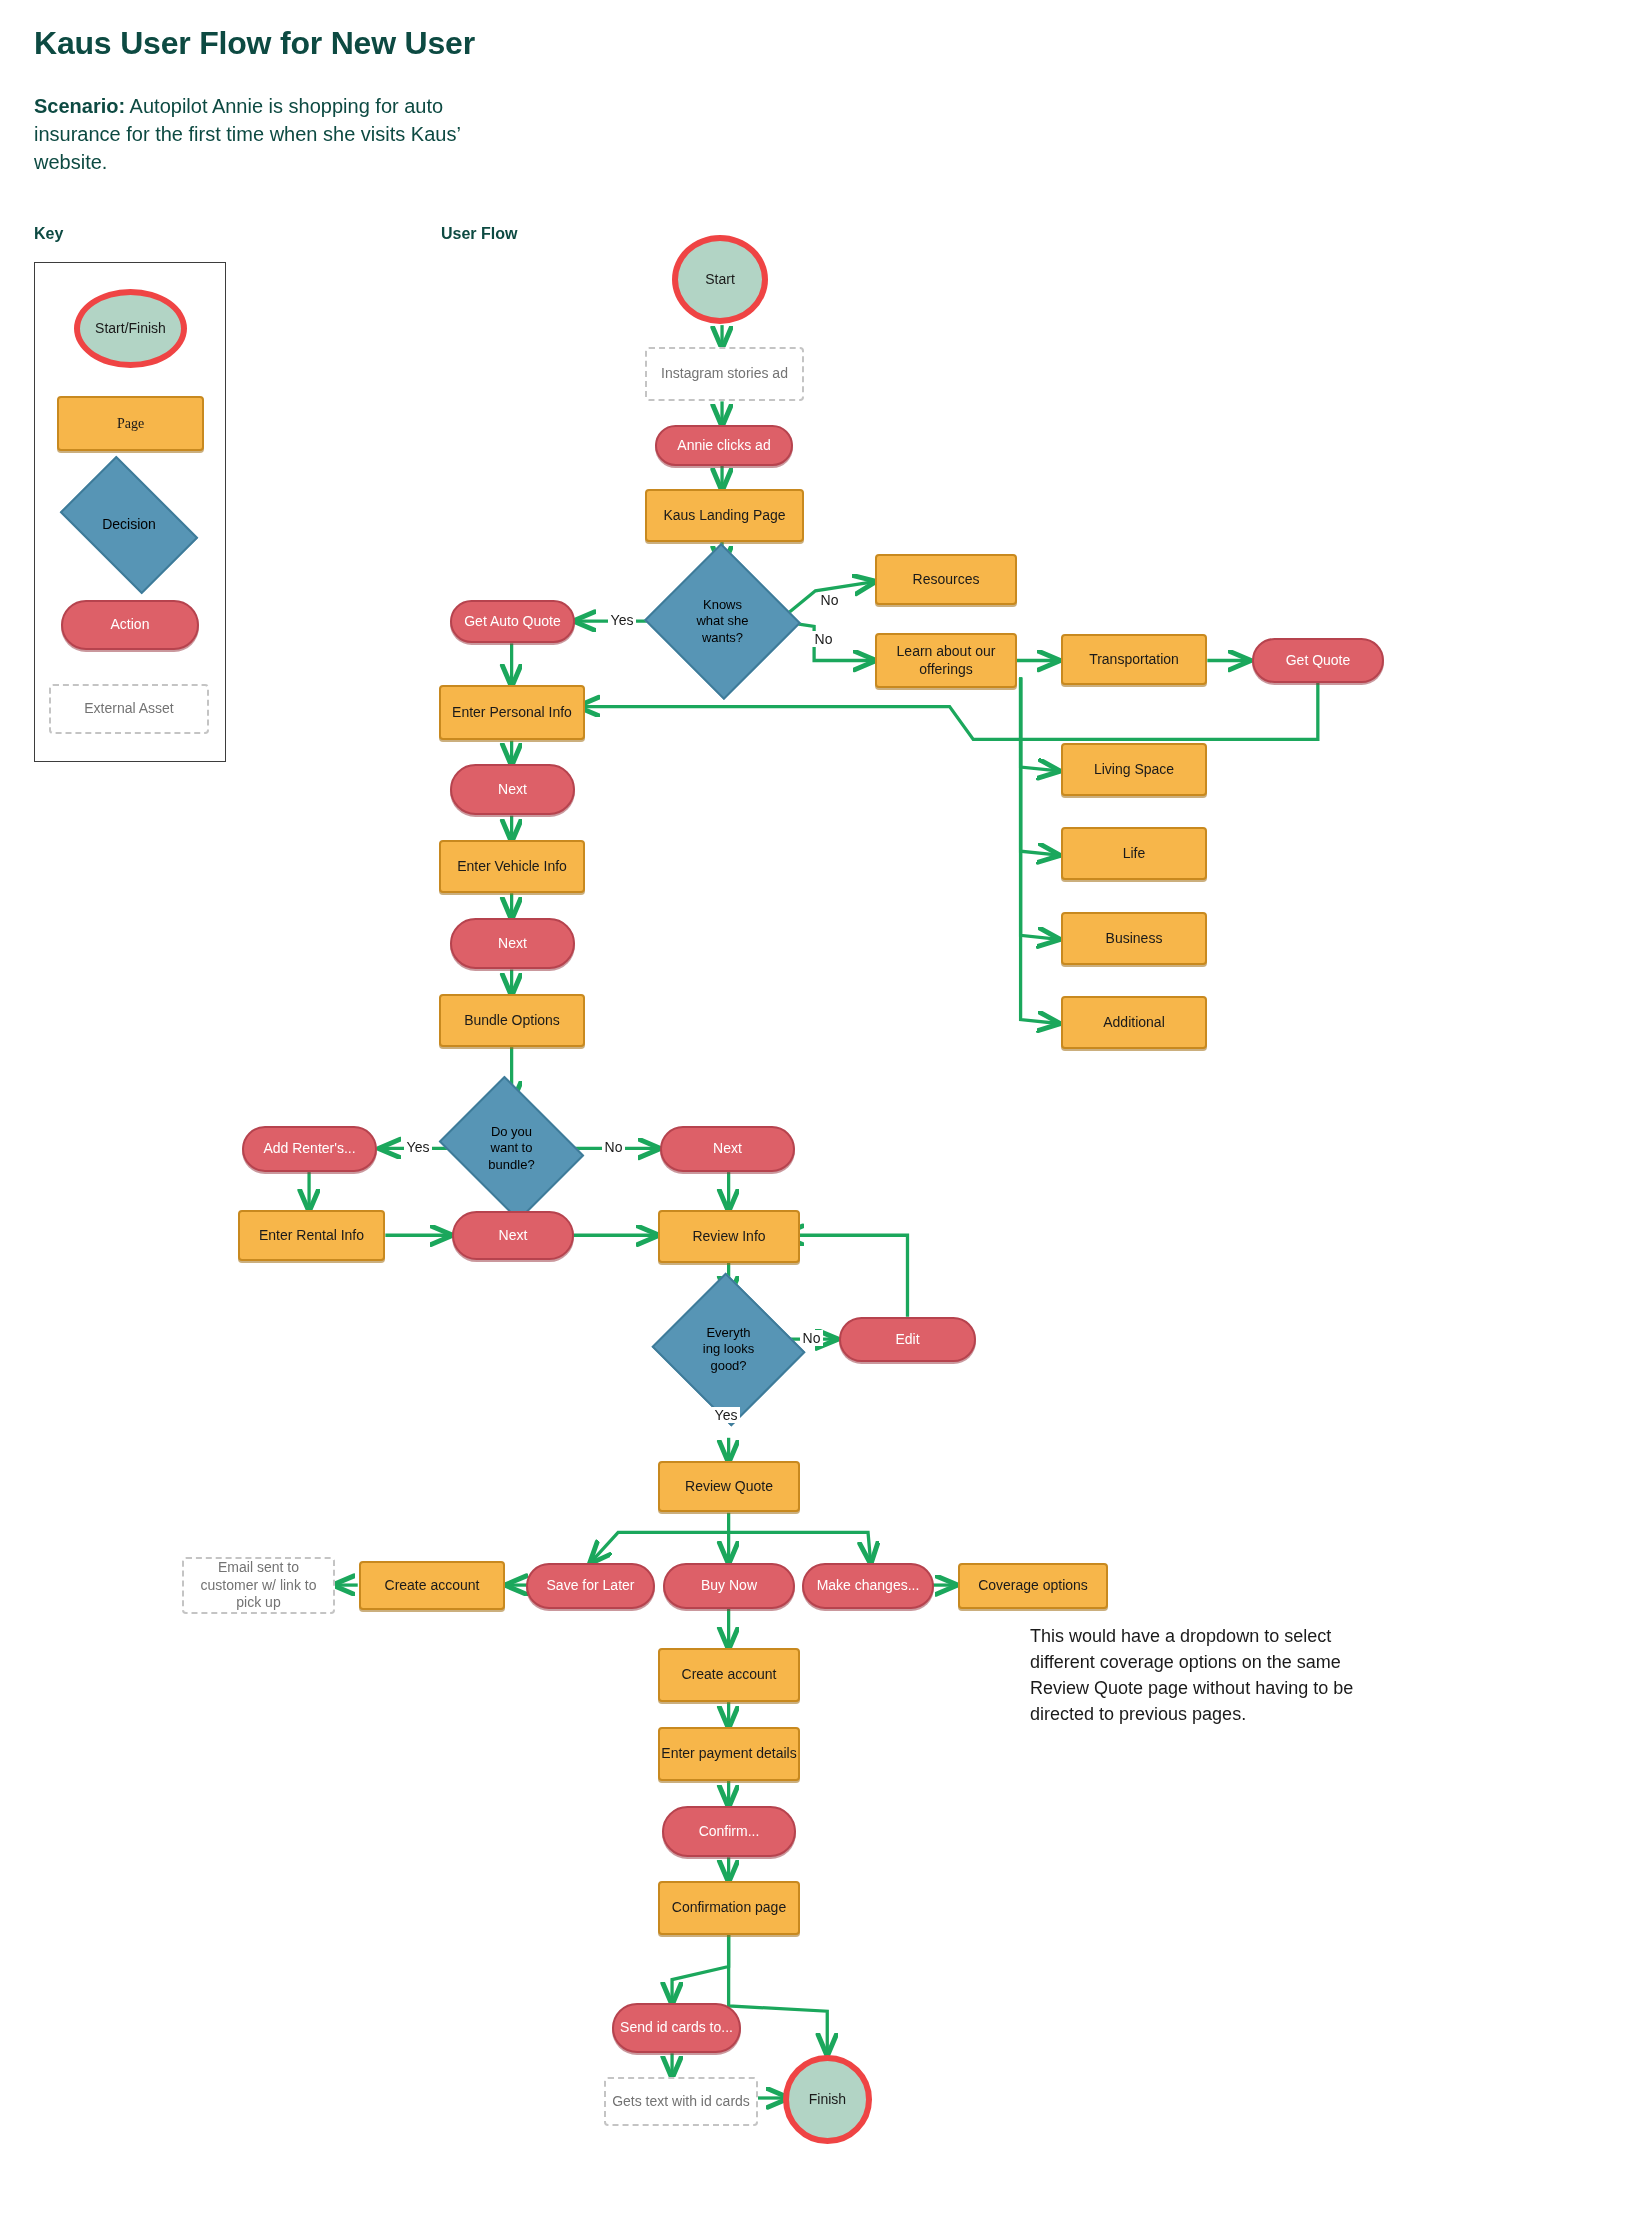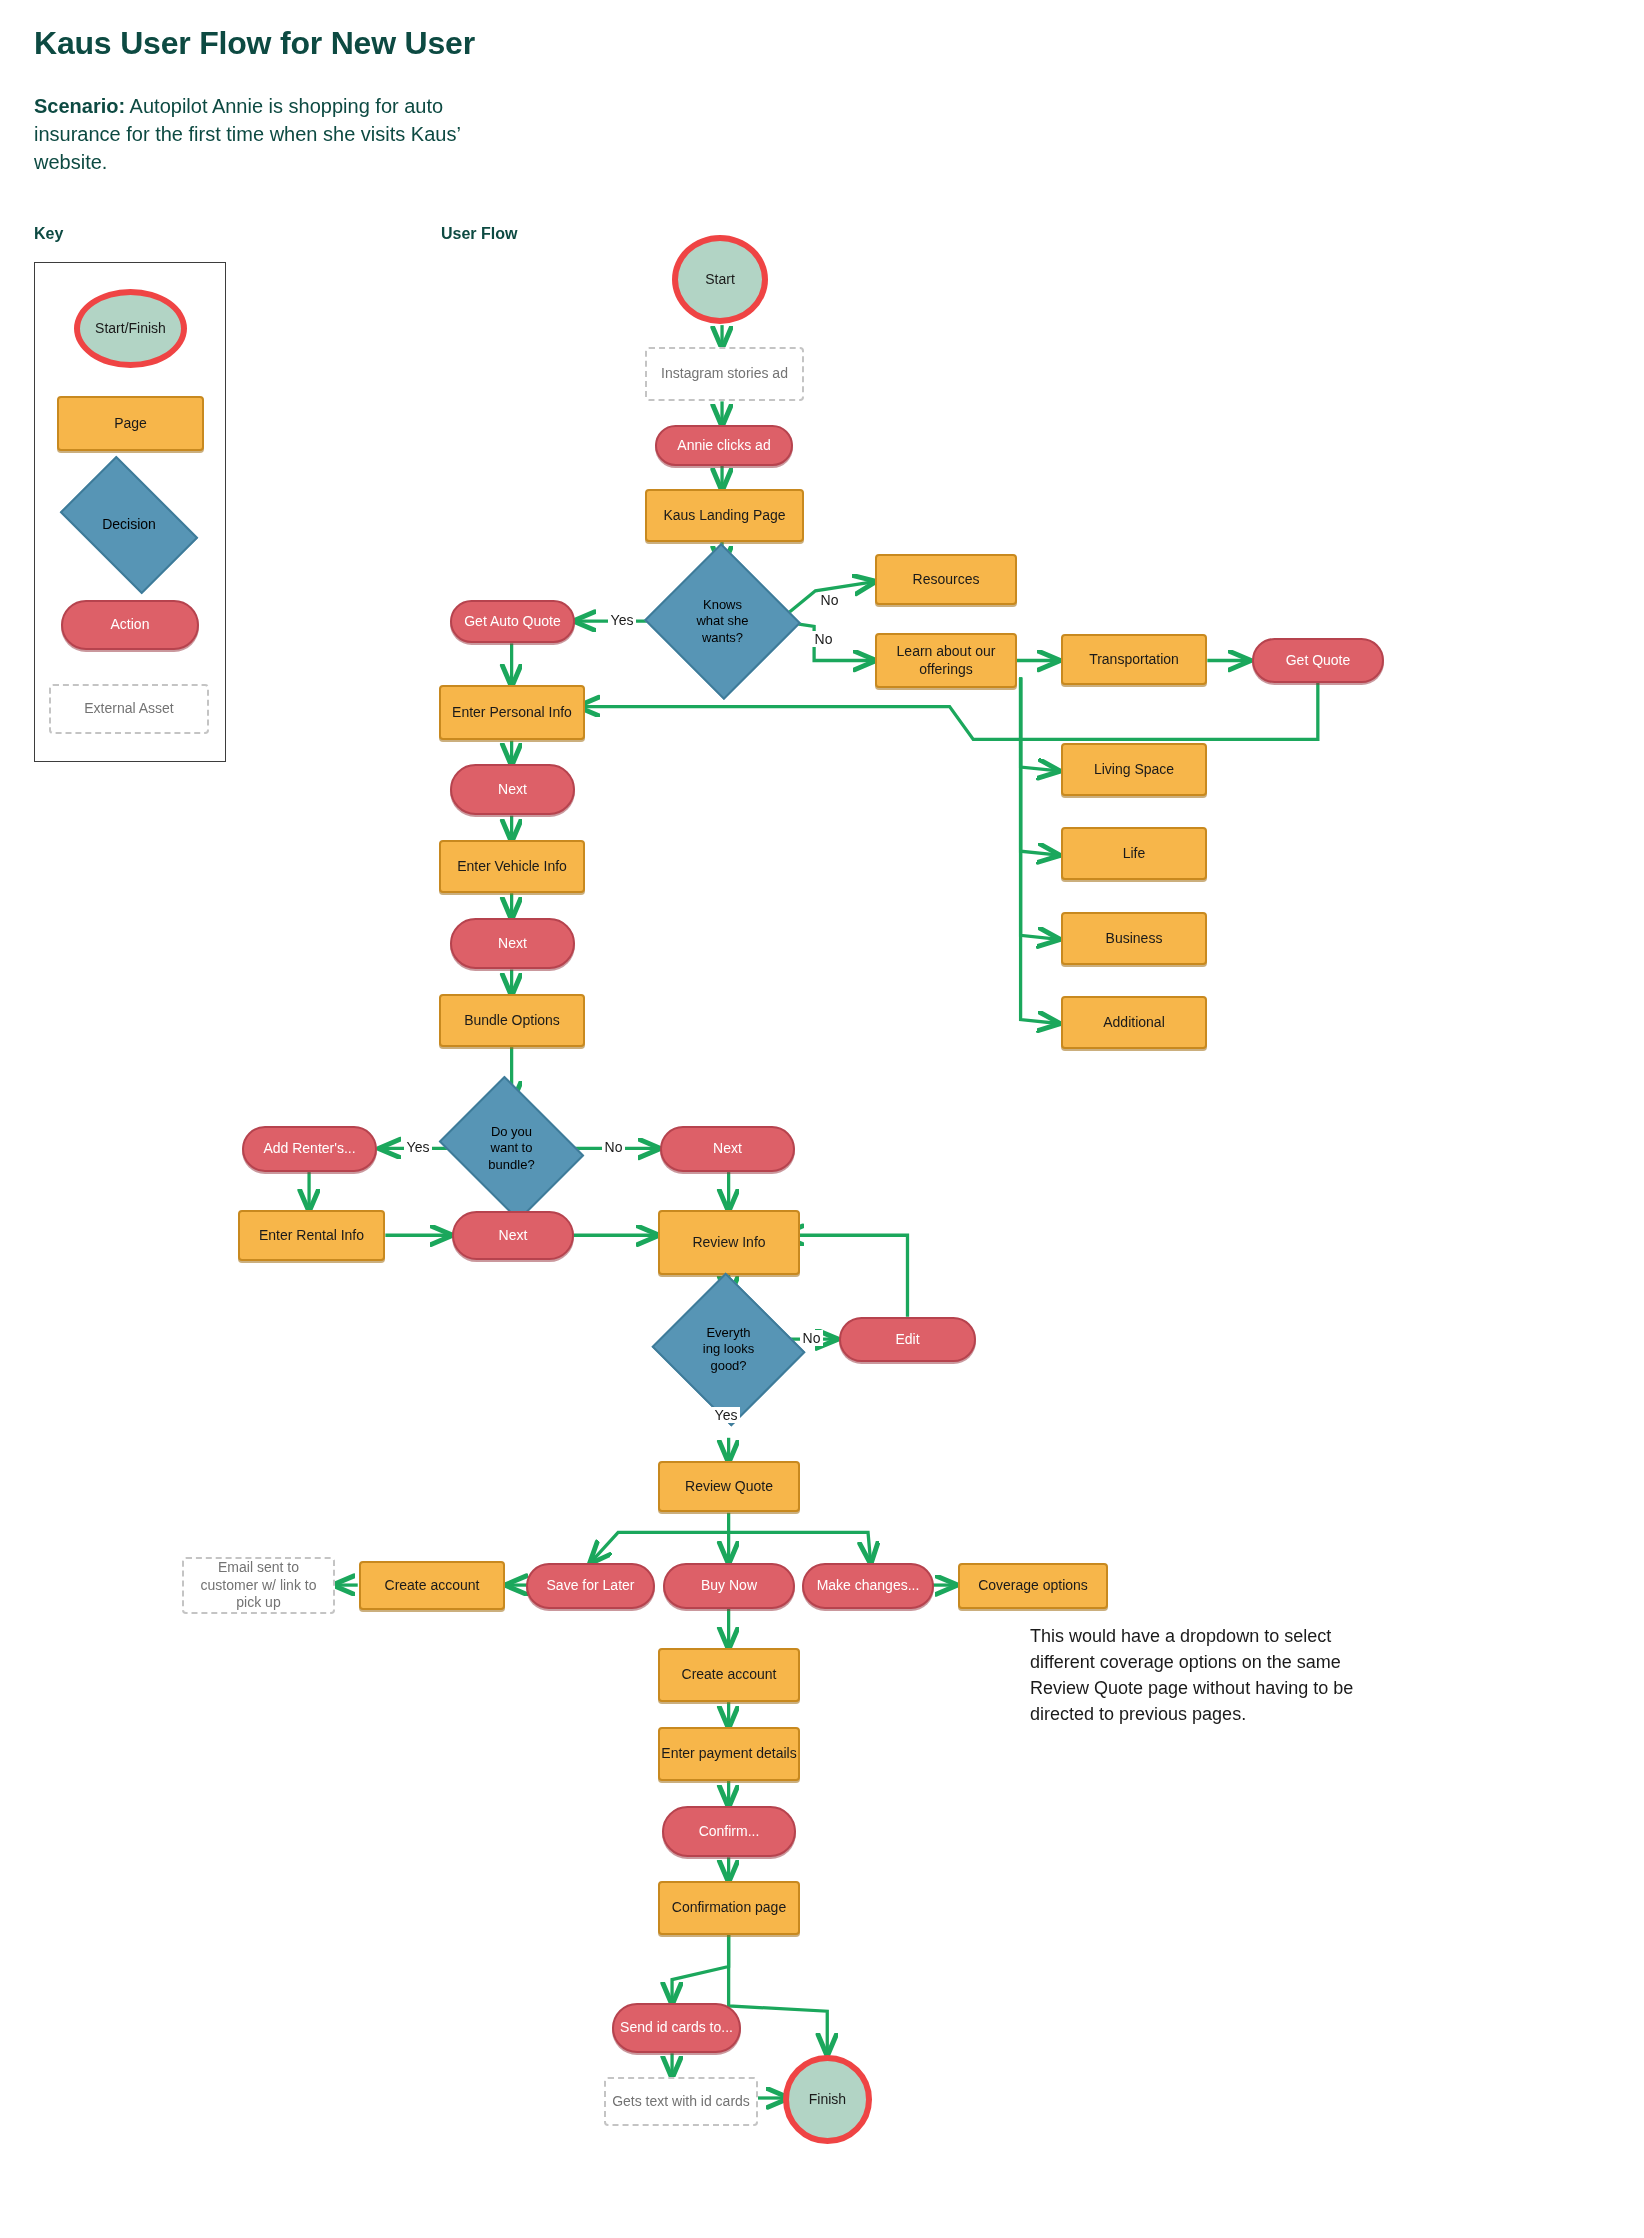--- a/index.html
+++ b/index.html
@@ -40,21 +40,21 @@
 
   <div class="lbl-key">Key</div>
   <div class="lbl-userflow">User Flow</div>
 
   <div class="keybox"></div>
 
   <div class="node n-term" style="left:74px;top:289px;width:113px;height:79px;font-size:14px;">
     <span>Start/Finish</span>
   </div>
 
-  <div class="node n-page" style="left:57px;top:396px;width:147px;height:55px;font-size:14px;">
+  <div class="node n-page" style="left:57px;top:396px;width:147px;height:55px;font-size:14px;font-family:Liberation Serif, serif;">
     <span>Page</span>
   </div>
 
   <div class="node n-dec" style="left:71px;top:485px;width:116px;height:80px;font-size:14px;">
     <div class="dec-shape"></div>
     <div class="dec-label">Decision</div>
   </div>
 
   <div class="node n-action" style="left:61px;top:600px;width:138px;height:50px;font-size:14px;">
     <span>Action</span>
@@ -220,21 +220,21 @@
   <div class="node n-action" style="left:660px;top:1126px;width:135px;height:46px;font-size:14px;">
     <span>Next</span>
   </div>
 
   <div class="node n-page" style="left:238px;top:1210px;width:147px;height:51px;font-size:14px;">
     <span>Enter Rental Info</span>
   </div>
   <div class="node n-action" style="left:452px;top:1211px;width:122px;height:49px;font-size:14px;">
     <span>Next</span>
   </div>
-  <div class="node n-page" style="left:658px;top:1210px;width:142px;height:65px;font-size:14px;">
+  <div class="node n-page" style="left:658px;top:1210px;width:142px;height:53px;font-size:14px;">
     <span>Review Info</span>
   </div>
 
   <div class="node n-dec" style="left:672px;top:1297px;width:113px;height:105px;font-size:13px;">
     <div class="dec-shape"></div>
     <div class="dec-label" style="max-width:61px;">Everyth ing looks good?</div>
   </div>
 
   <div class="node n-action" style="left:839px;top:1317px;width:137px;height:45px;font-size:14px;">
     <span>Edit</span>

